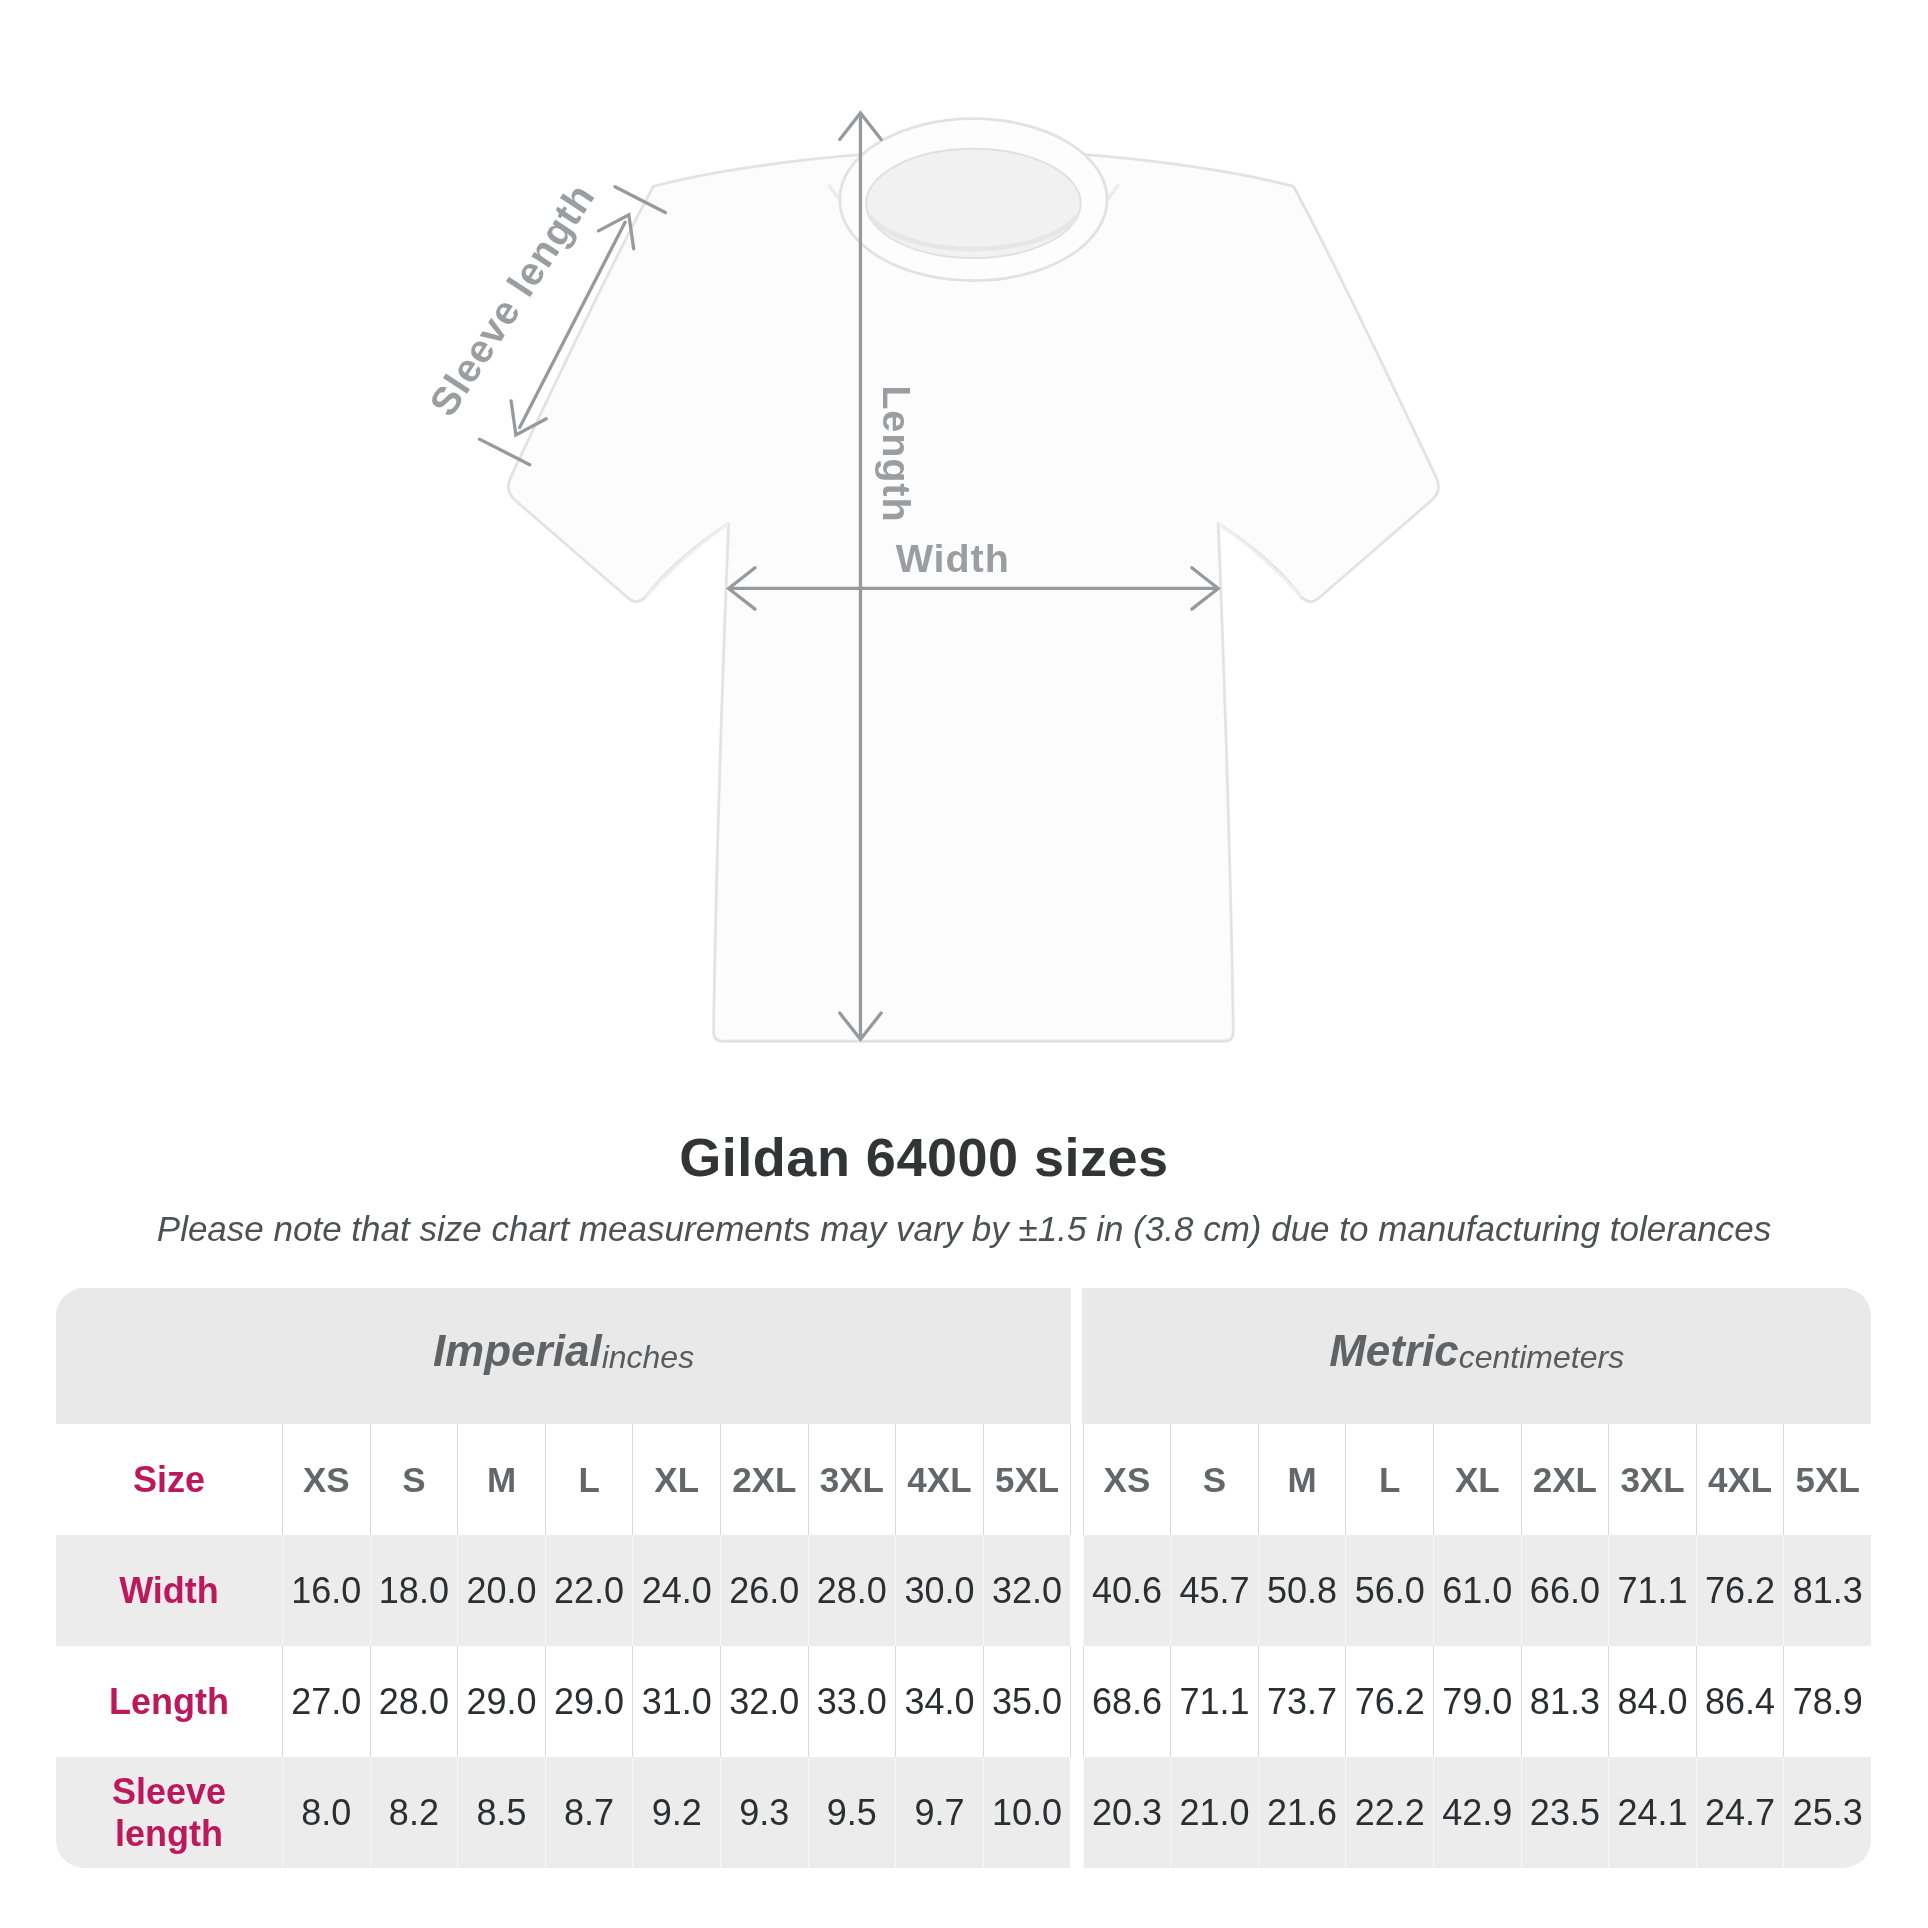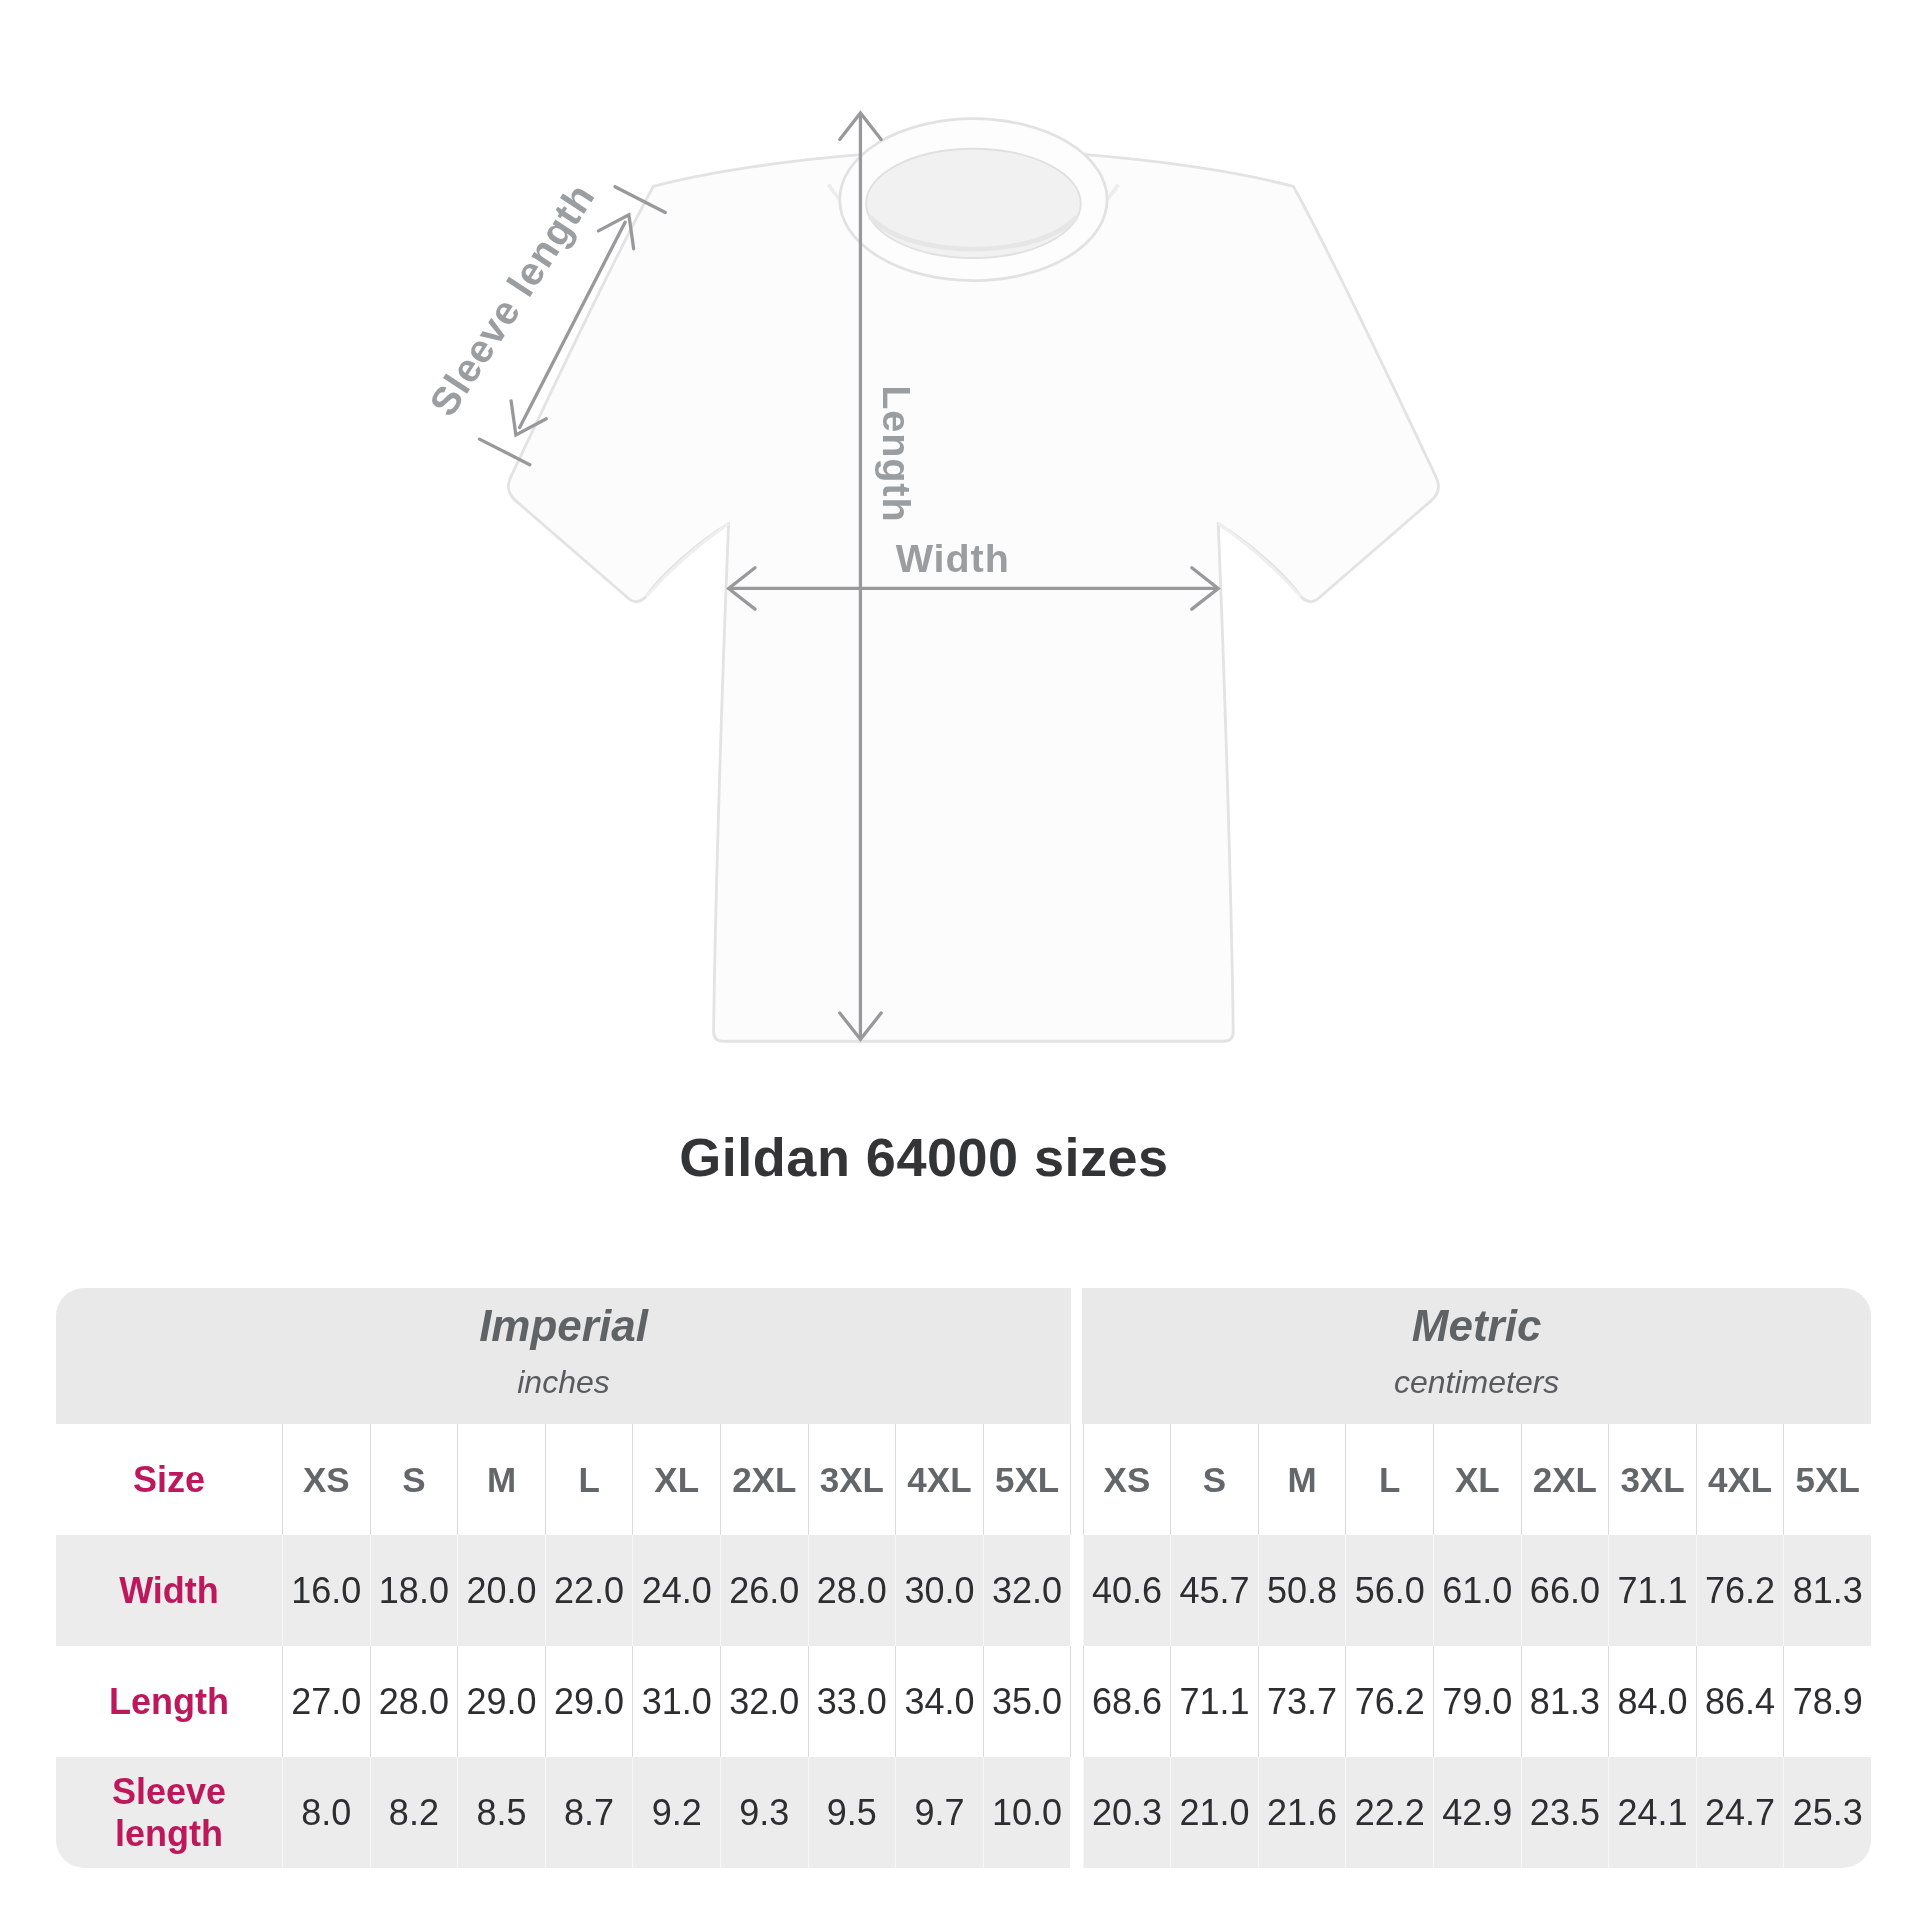--- a/index.html
+++ b/index.html
@@ -13,21 +13,21 @@
   
   #title{position:absolute;left:0;top:1126px;width:1848px;text-align:center;margin:0;
          font-size:54px;font-weight:bold;color:#323436;letter-spacing:0.5px;}
   #note{position:absolute;left:0;top:1209px;width:1928px;text-align:center;margin:0;
         font-size:35px;font-style:italic;color:#4e5154;}
 
   
   #size-table{position:absolute;left:56px;top:1288px;width:1815px;height:580px;
               border-radius:28px;overflow:hidden;}
   #band-row{display:flex;height:136px;}
-  .band{background:#e9e9e9;display:flex;flex-direction:column;align-items:center;
+  .band{background:#e9e9e9;display:flex;align-items:center;
         justify-content:center;padding-bottom:9.4px;}
   .band-imperial{flex:0 0 1015px;}
   .band-gap{flex:0 0 11.3px;background:#ffffff;}
   .band-metric{flex:1 1 auto;}
   .band-title{font-size:44px;font-weight:bold;font-style:italic;color:#606366;}
   .band-sub{font-size:32px;font-style:italic;color:#595c5f;margin-top:13px;}
 
   .row{display:flex;height:111px;align-items:center;background:#ffffff;}
   .row.r-gray{background:#ececec;}
   .cell{flex:1 1 0;text-align:center;font-size:36px;color:#2c2e2f;
@@ -101,20 +101,21 @@
           <line x1="-30" y1="0" x2="30" y2="0"></line>
         </g>
       <g transform="translate(536,480) rotate(27)">
           <line x1="-30" y1="0" x2="30" y2="0"></line>
         </g>
     </g>
     <text class="ann-text" transform="translate(556,326) rotate(-57)" text-anchor="middle">Sleeve length</text>
   </svg>
 
   <h1 id="title">Gildan 64000 sizes</h1>
+  <p id="note">Please note that size chart measurements may vary by ±1.5 in (3.8 cm) due to manufacturing tolerances</p>
 
   <div id="size-table">
     <div id="band-row">
       <div class="band band-imperial">
         <div class="band-title">Imperial</div>
         <div class="band-sub">inches</div>
       </div>
       <div class="band-gap"></div>
       <div class="band band-metric">
         <div class="band-title">Metric</div>

